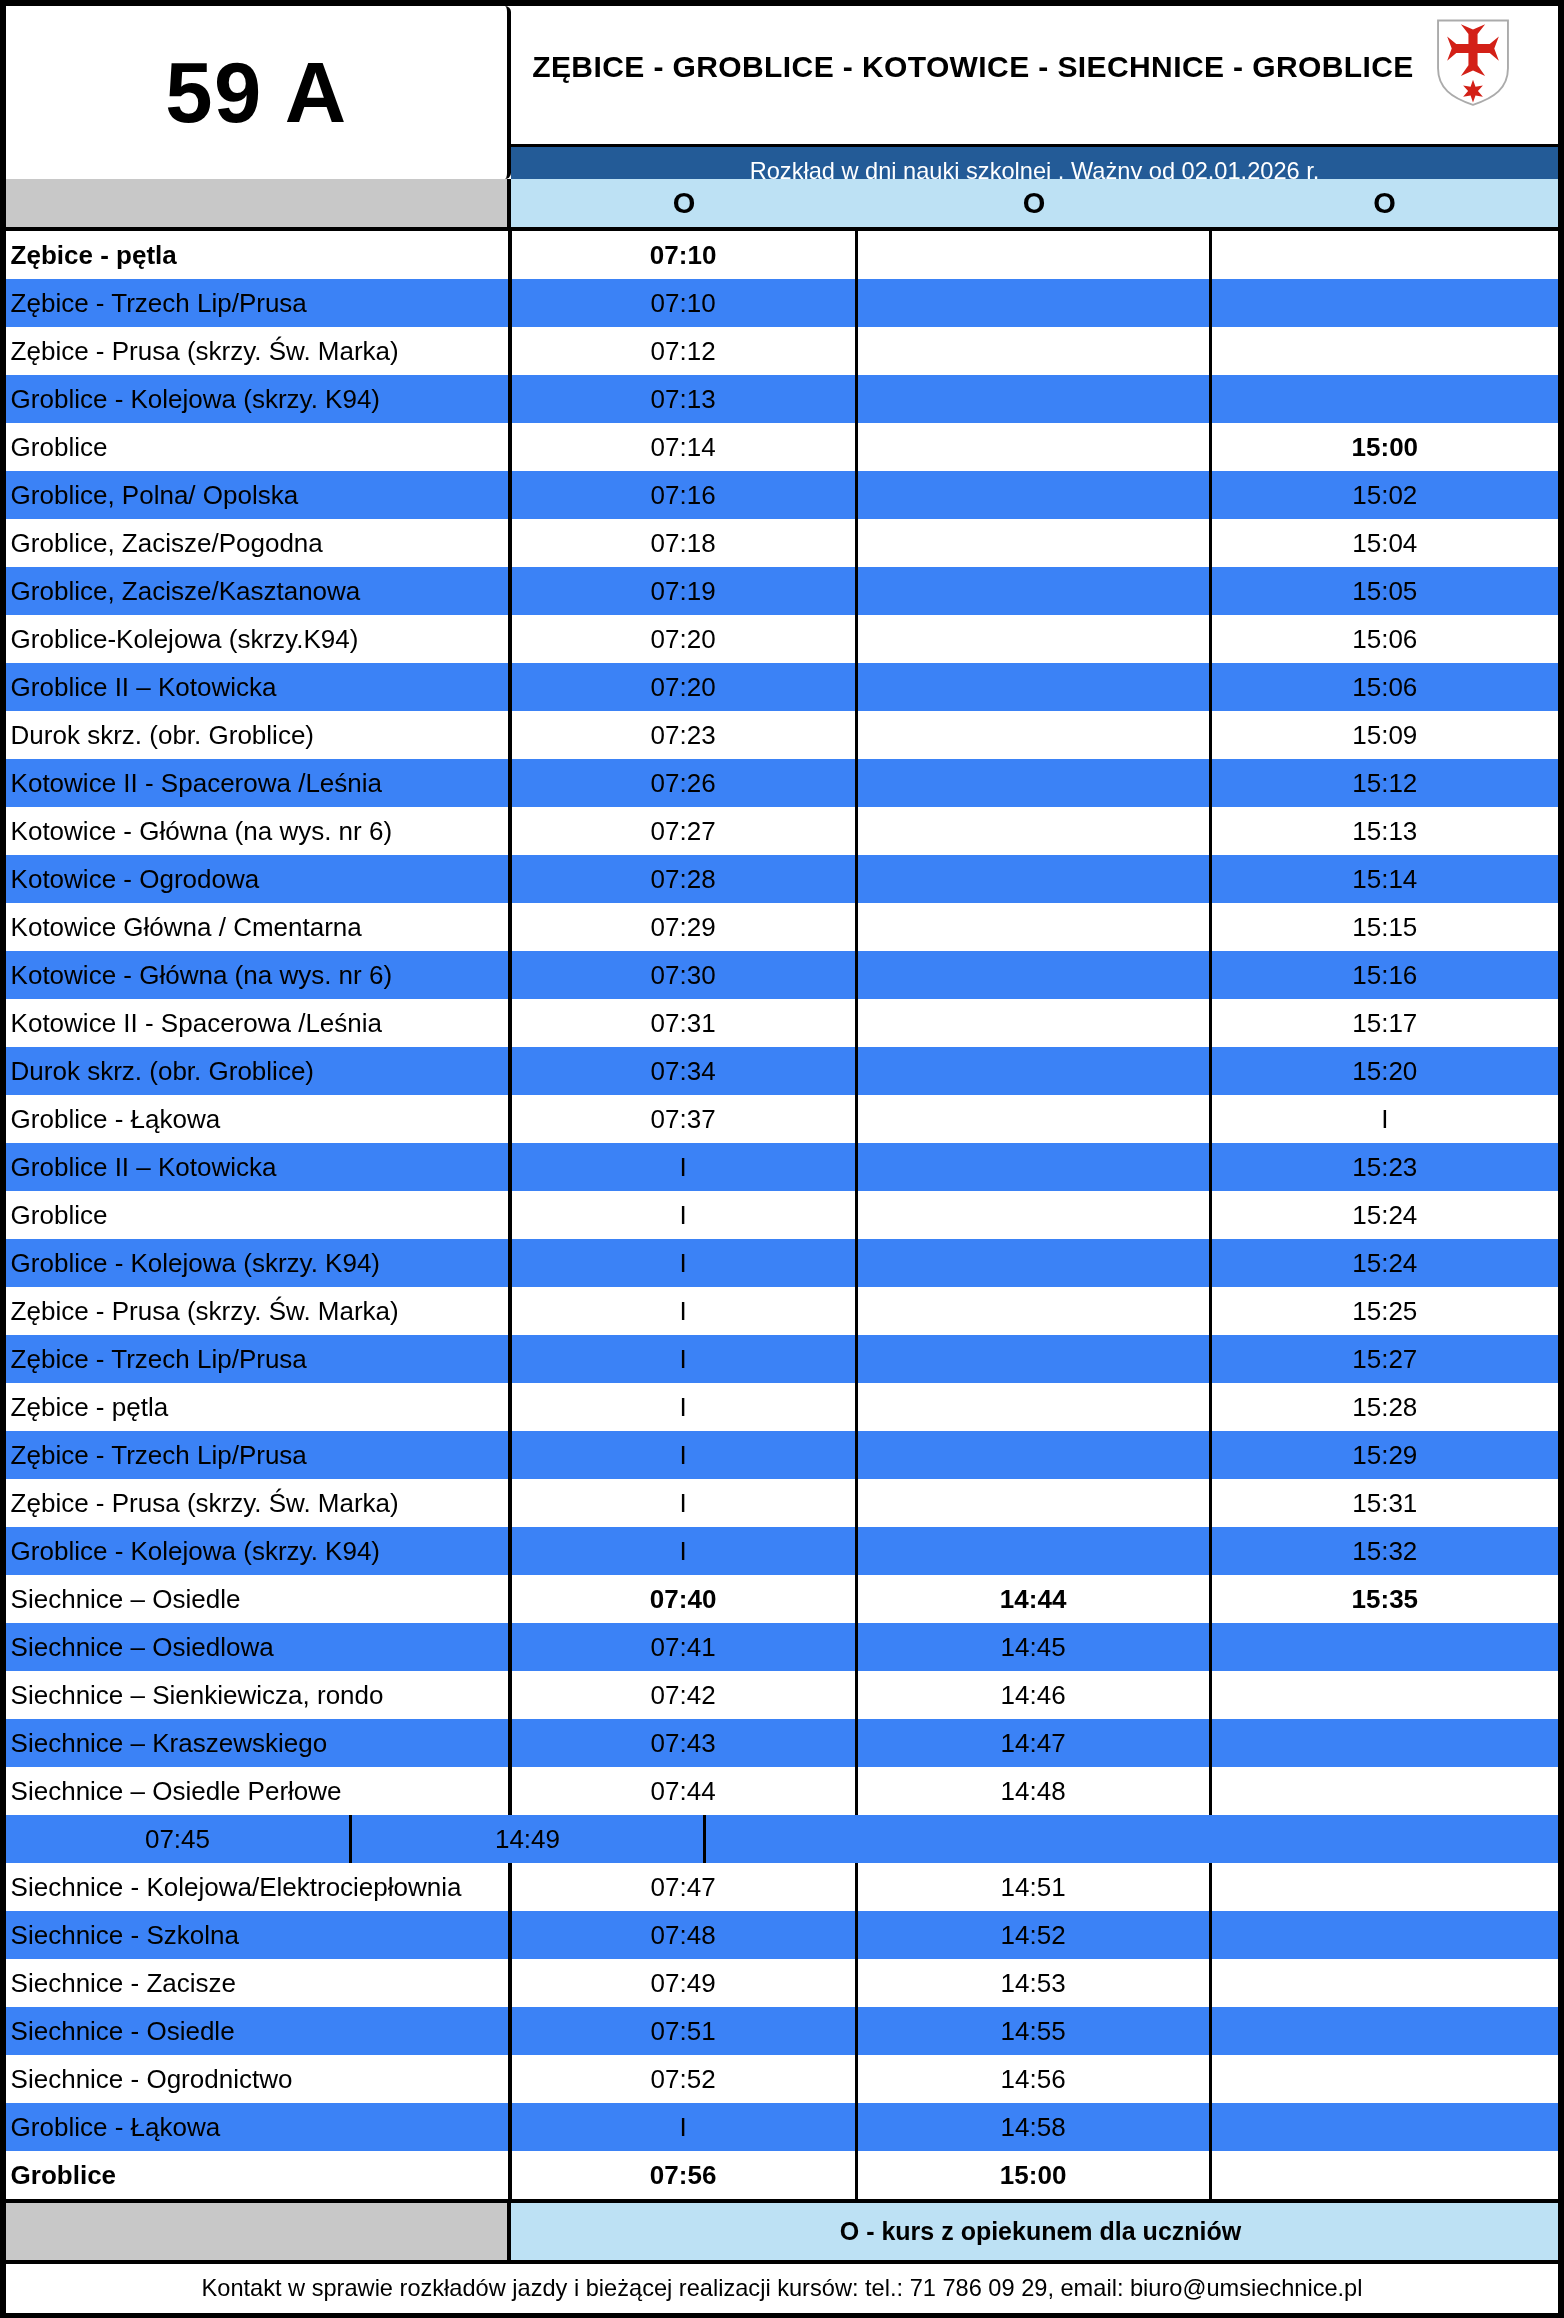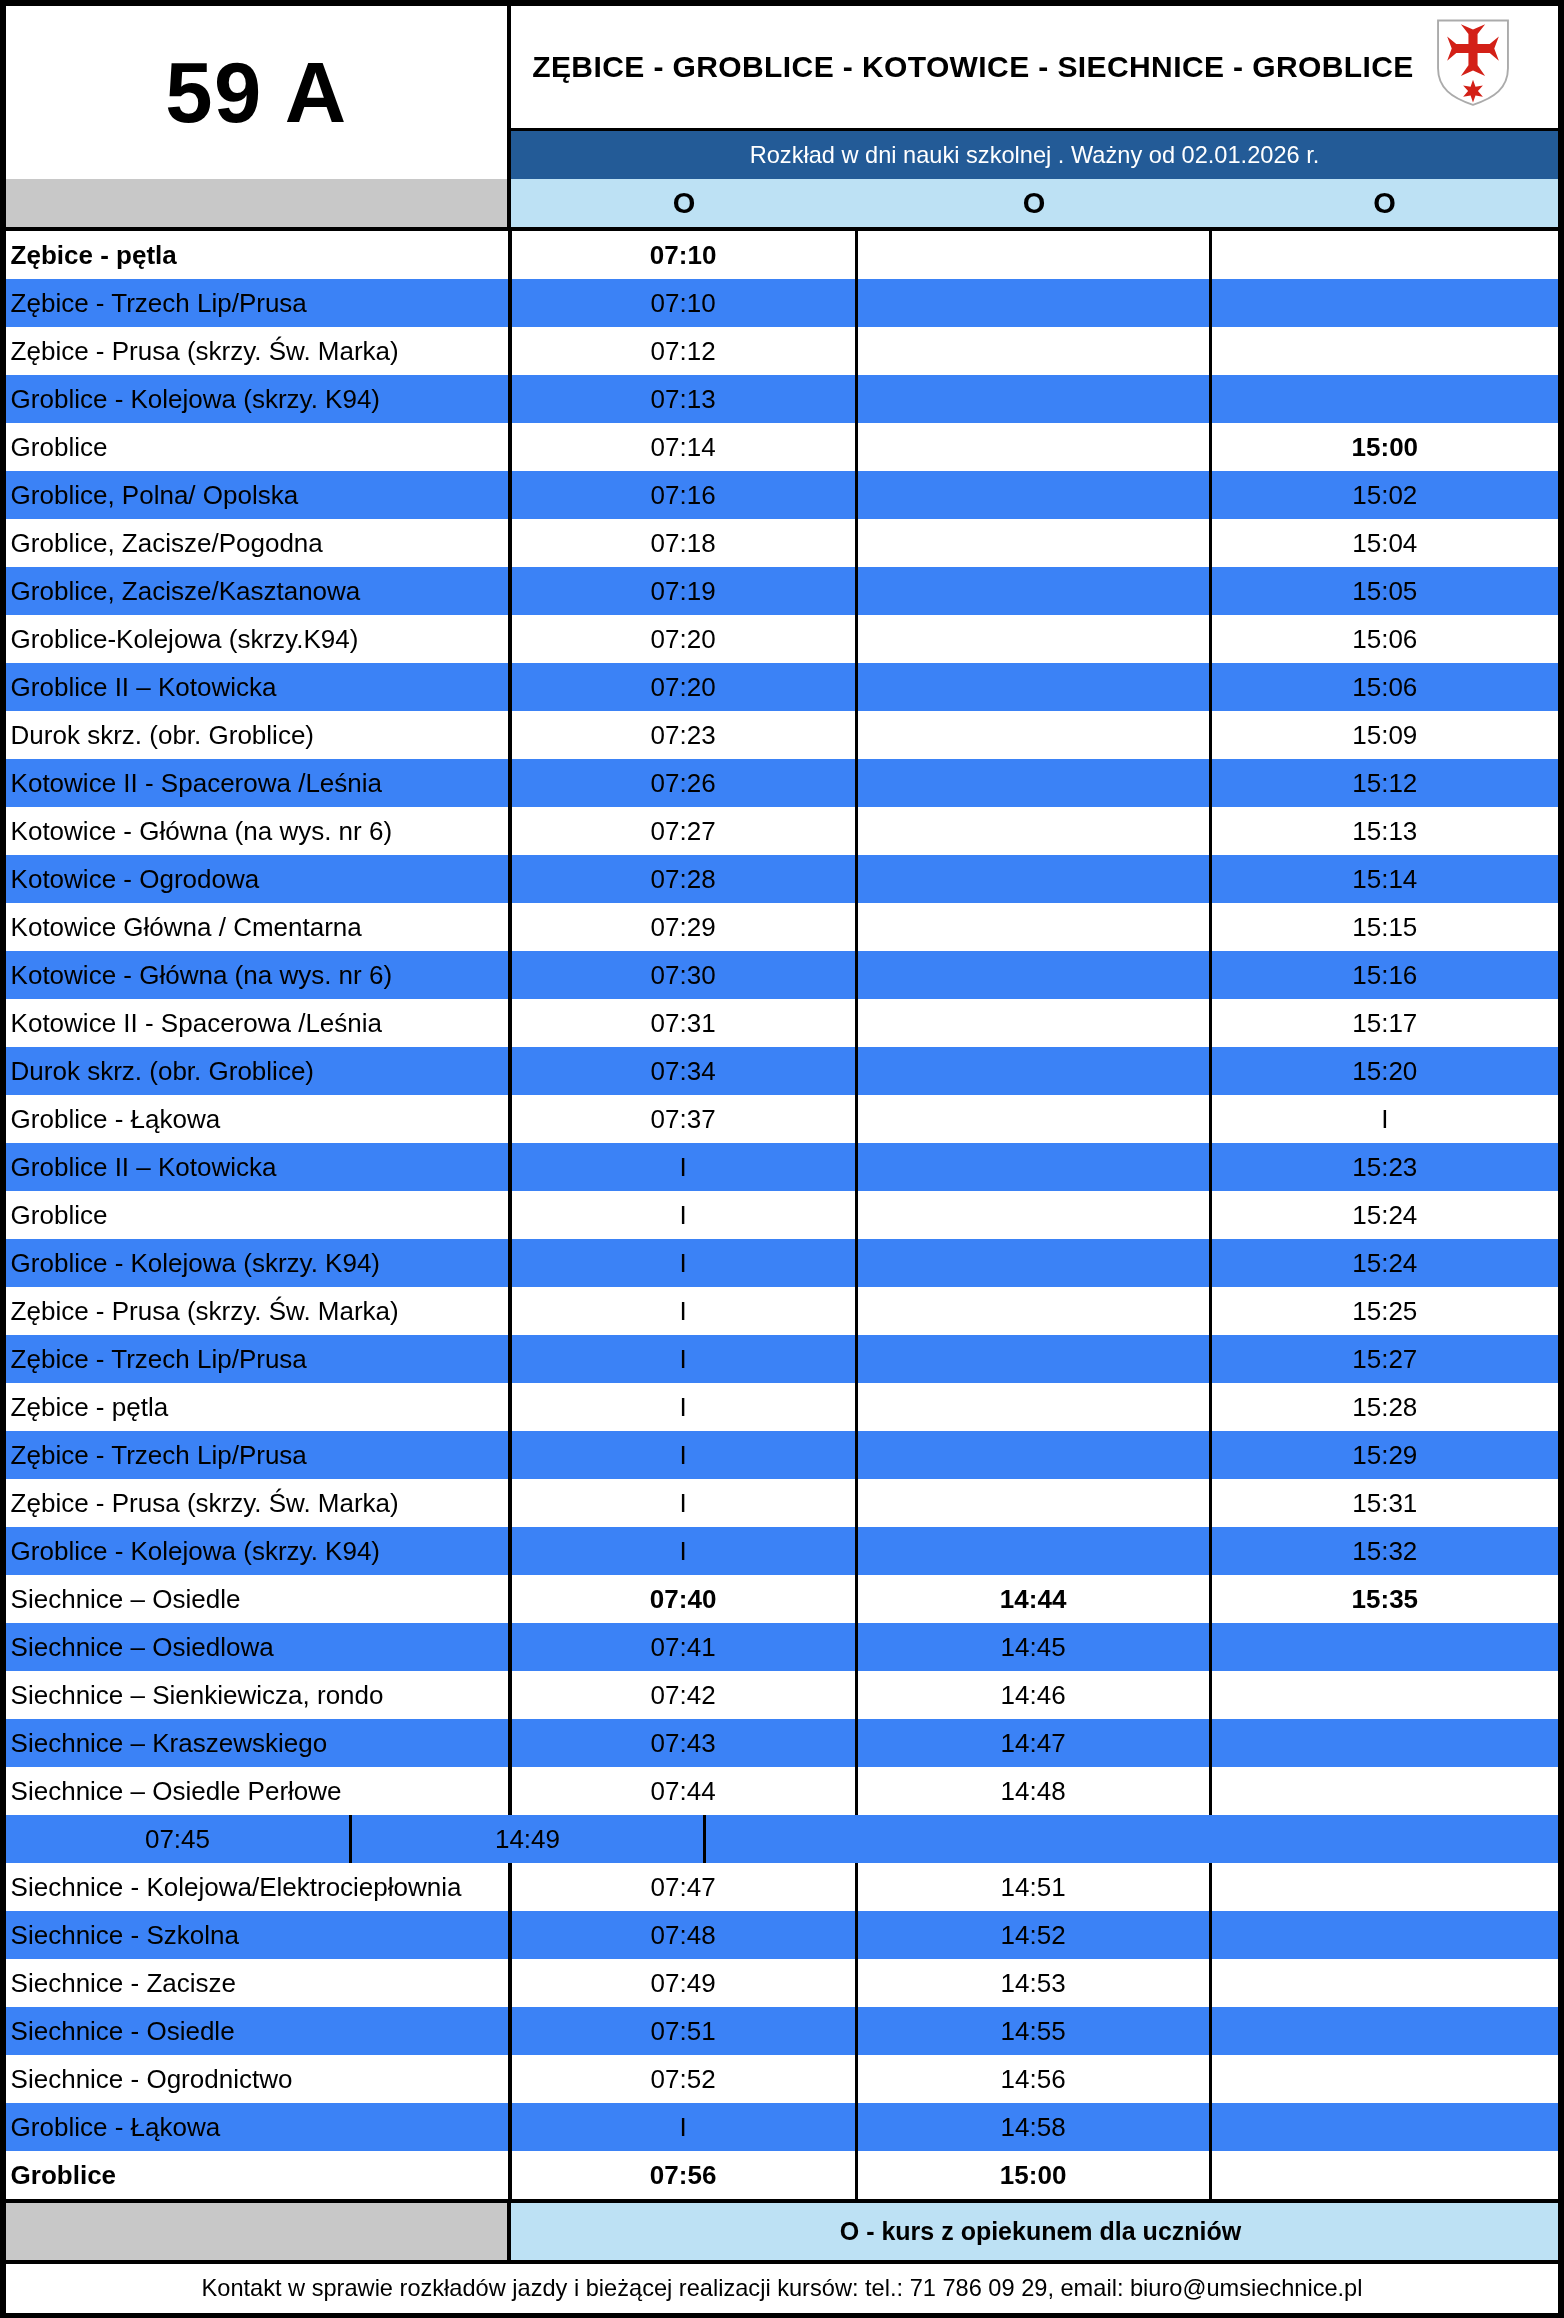--- a/index.html
+++ b/index.html
@@ -1,21 +1,21 @@
 <!DOCTYPE html>
 <html style="font-size:12px"><head>
 <meta charset="utf-8">
 <style>
   html,body{margin:0;padding:0;background:#fff;font-family:"Liberation Sans",sans-serif;color:#000;}
   .sheet{width:1564px;height:2319px;box-sizing:border-box;border:6px solid #000;background:#fff;display:flex;flex-direction:column;position:relative;}
 
   
   .title-row{display:flex;height:173px;flex:none;}
-  .line-cell{width:501px;flex:none;border-right:4.6px solid #000;display:flex;align-items:center;justify-content:center;font-weight:bold;font-size:85px;letter-spacing:1.5px;}
-  .title-right{flex:1;display:flex;flex-direction:column;min-width:0;}
+  .line-cell{width:501px;flex:none;border-right:4.6px solid #000;display:flex;align-items:center;justify-content:center;font-weight:bold;font-size:85px;letter-spacing:1.5px;border-radius:6px;}
+  .title-right{flex:1;display:flex;flex-direction:column;min-width:0;gap:16px;}
   .route-header{height:122px;flex:none;display:flex;align-items:center;}
   .route-title{flex:1;text-align:center;font-weight:bold;font-size:30px;letter-spacing:0.4px;}
   .logo-wrap{width:76px;flex:none;margin-right:47px;margin-top:12px;align-self:flex-start;}
   .subtitle-bar{height:52px;flex:none;box-sizing:border-box;border-top:3px solid #000;background:#235B97;color:#fff;display:flex;align-items:center;justify-content:center;font-size:23.6px;}
 
   
   .ohdr-row{display:flex;height:52px;flex:none;box-sizing:border-box;border-bottom:4.6px solid #000;}
   .ohdr-left{width:501px;flex:none;background:#C8C8C8;border-right:4.6px solid #000;}
   .ohdr-band{flex:1;background:#BDE1F4;display:flex;align-items:center;font-weight:bold;font-size:29px;}
   .ohdr-seg1{width:346px;flex:none;text-align:center;}

